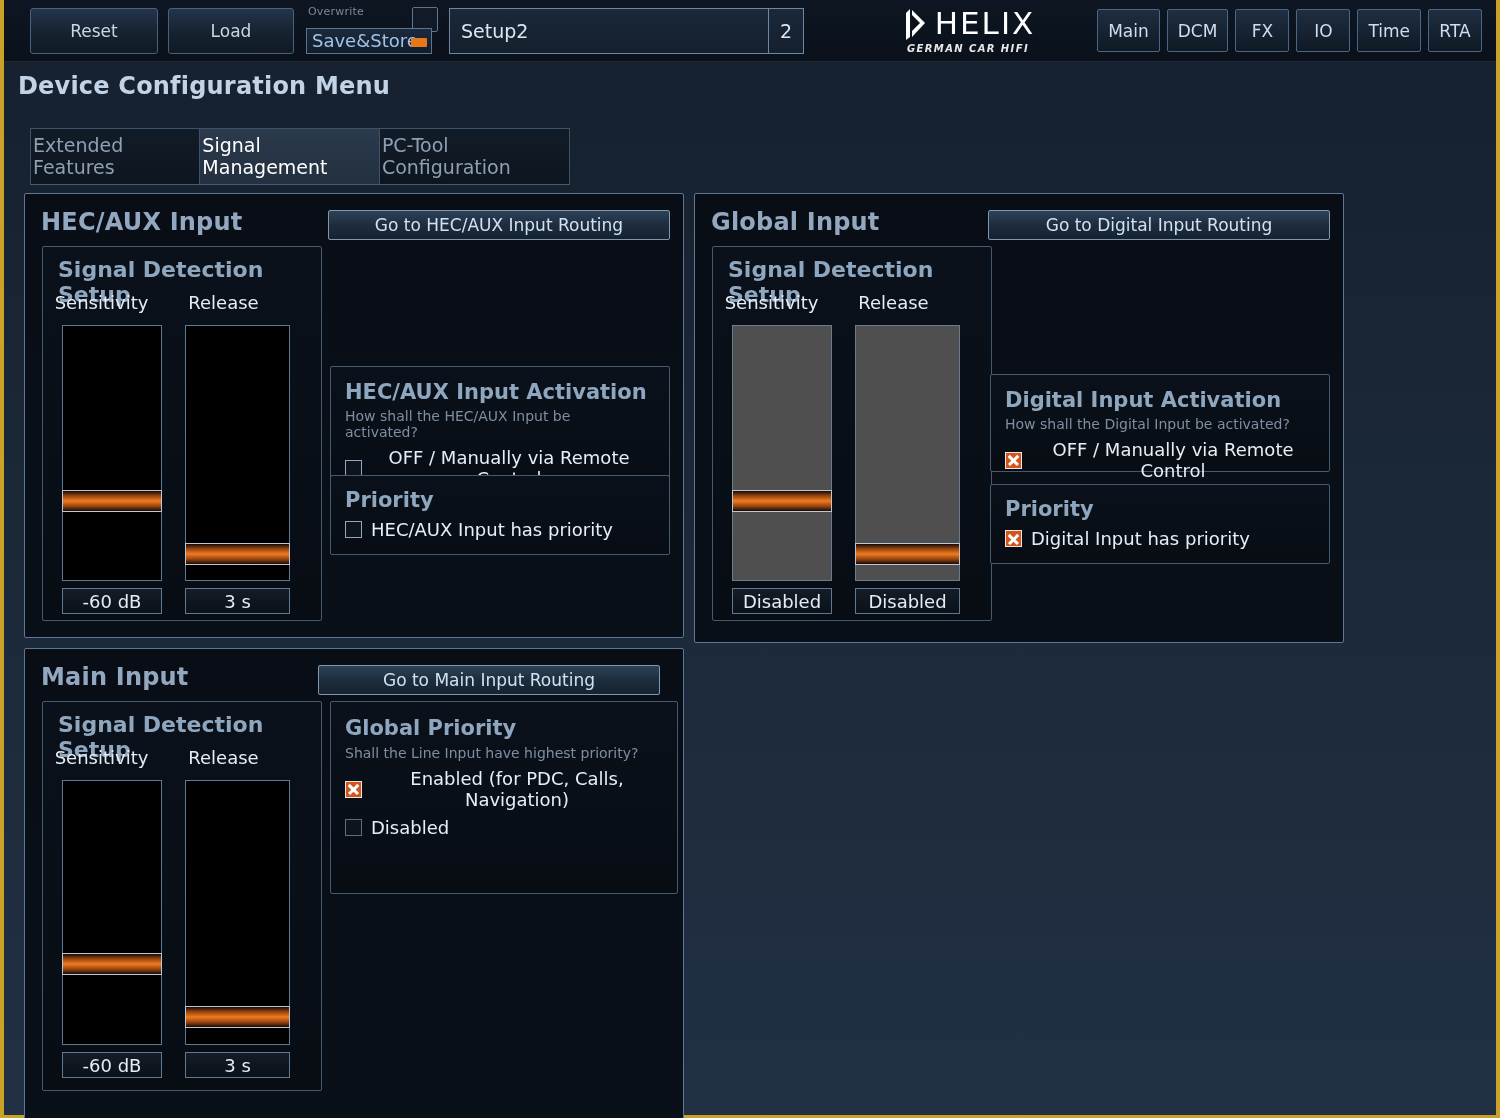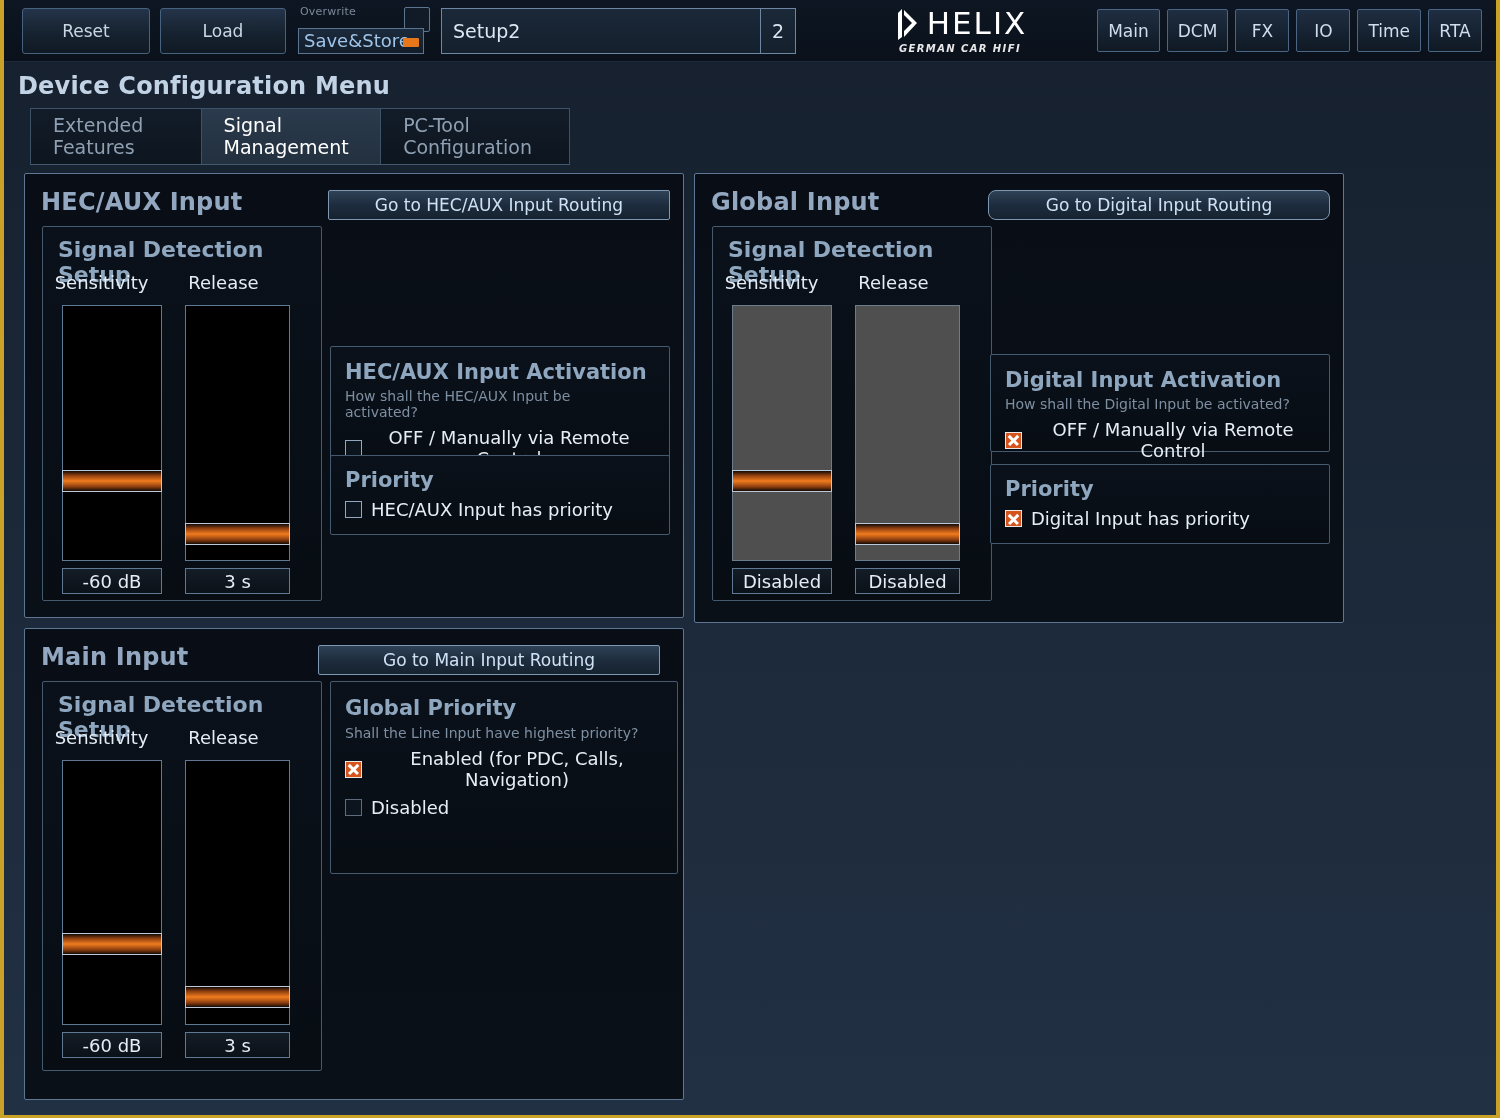--- a/index.html
+++ b/index.html
@@ -43,21 +43,21 @@
   .toolbar{
     height:62px;background:linear-gradient(180deg,#0d1622 0%,#0a111b 100%);
     display:flex;align-items:center;padding:0 10px;box-sizing:border-box;
     border-bottom:1px solid #1d2a3a;position:relative;
   }
   .tbtn{
     height:44px;border:1px solid #46627f;border-radius:3px;
     background:linear-gradient(180deg,#24344a 0%,#16222f 55%,#101a25 100%);
     color:#c9d6e4;font-size:17px;display:flex;align-items:center;justify-content:center;
   }
-  .tbtn.reset{width:126px;margin-left:8px;}
+  .tbtn.reset{width:126px;margin-left:16px;}
   .tbtn.load{width:124px;margin-left:10px;}
   .savebox{position:relative;width:138px;height:48px;margin-left:8px;}
   .ov-label{position:absolute;left:6px;top:-2px;font-size:11px;color:#7b8799;letter-spacing:.2px;}
   .ov-check{
     position:absolute;right:2px;top:0px;width:24px;height:23px;
     border:1px solid #5d7590;background:#101b27;border-radius:2px;
   }
   .savebtn{
     position:absolute;left:4px;top:21px;width:126px;height:26px;
     border:1px solid #5a7492;background:linear-gradient(180deg,#1b2a3c,#121d29);
@@ -94,23 +94,23 @@
     border:1px solid #4a6684;border-radius:2px;
     background:linear-gradient(180deg,#1f2e41 0%,#152130 60%,#0f1924 100%);
     color:#cfdded;font-size:17px;display:flex;align-items:center;justify-content:center;
   }
 
   
   .pagehdr{padding:10px 0 0 14px;}
   .pagetitle{color:#c2d3e6;font-size:24px;font-weight:bold;letter-spacing:.2px;}
   .tabs{display:flex;margin-top:8px;margin-left:12px;border-bottom:1px solid #45596f;width:540px;}
   .tab{
-    padding:5px 10px 6px 22px;font-size:19px;color:#8fa0b3;
+    padding:5px 10px 6px 2px;font-size:19px;color:#8fa0b3;
     background:linear-gradient(180deg,#121c28,#0d151f);
-    border:1px solid #3d5268;border-bottom:none;
+    border:1px solid #3d5268;border-bottom:none;margin-top:20px;
   }
   .tab + .tab{border-left:none;}
   .tab.active{color:#ffffff;background:linear-gradient(180deg,#2b3a4c,#22303f);}
 
   
   .content{position:relative;margin:8px 10px 0 12px;height:935px;}
 
   .panel{
     position:absolute;border:1px solid #5d7693;border-radius:2px;
     background:linear-gradient(180deg,#090e16 0%,#0a1018 100%);
@@ -261,21 +261,21 @@
         <div class="sub-title">Priority</div>
         <div class="cbrow">
           <span class="cbox"></span>
           <span class="cblabel">HEC/AUX Input has priority</span>
         </div>
       </div>
     </div>
 
     <div class="panel" style="left:678px;top:0px;width:650px;height:450px;">
       <div class="panel-title">Global Input</div>
-      <div class="routebtn" style="left:293px;top:16px;width:340px;border-radius:8px;">Go to Digital Input Routing</div>
+      <div class="routebtn" style="left:293px;top:16px;width:340px;">Go to Digital Input Routing</div>
 
       <div class="sub" style="left:17px;top:52px;width:280px;height:375px;">
         <div class="sds-title">Signal Detection Setup</div>
         <div class="sd-lab" style="left:6px;top:45px;width:105px;">Sensitivity</div>
         <div class="sd-lab" style="left:128px;top:45px;width:105px;">Release</div>
 
         <div class="slider disabled" style="left:19px;top:78px;width:100px;height:256px;">
           <div class="thumb" style="top:164px;"></div>
         </div>
         <div class="slider disabled" style="left:142px;top:78px;width:105px;height:256px;">

